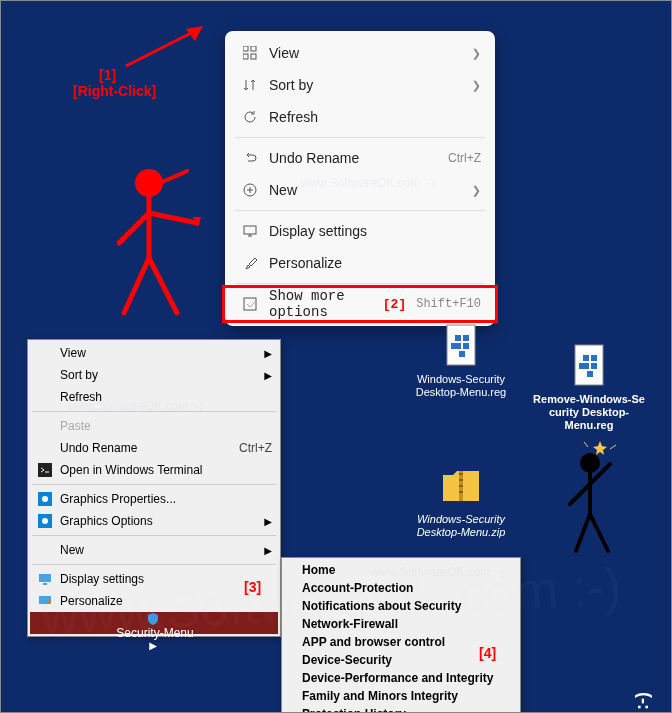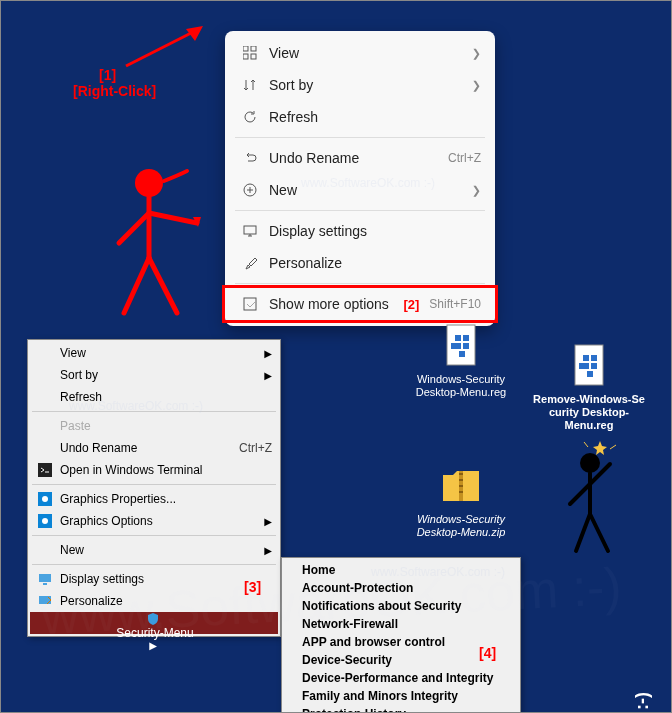--- a/index.html
+++ b/index.html
@@ -33,21 +33,21 @@
       padding: 0 14px;
       color: #222;
       font-size: 14px;
       position: relative;
     }
     .menu-modern .sep { height: 1px; background: #ddd; margin: 4px 10px; }
     .menu-modern .icon { width: 22px; display: inline-flex; justify-content: center; color: #555; }
     .menu-modern .label { flex: 1; padding-left: 8px; }
     .menu-modern .kbd { color: #888; font-size: 12px; }
     .menu-modern .chev { color: #888; font-size: 11px; }
-    .highlight-red { outline: 3px solid #ff0000; }
+    .highlight-red { outline: 3px solid #ff0000; font-family: Liberation Mono, monospace; }
     
     .menu-classic {
       position: absolute;
       left: 26px; top: 338px;
       width: 254px;
       background: #f0f0f0;
       border: 1px solid #888;
       box-shadow: 2px 2px 6px rgba(0,0,0,0.3);
       padding: 2px;
       font-size: 12px;

